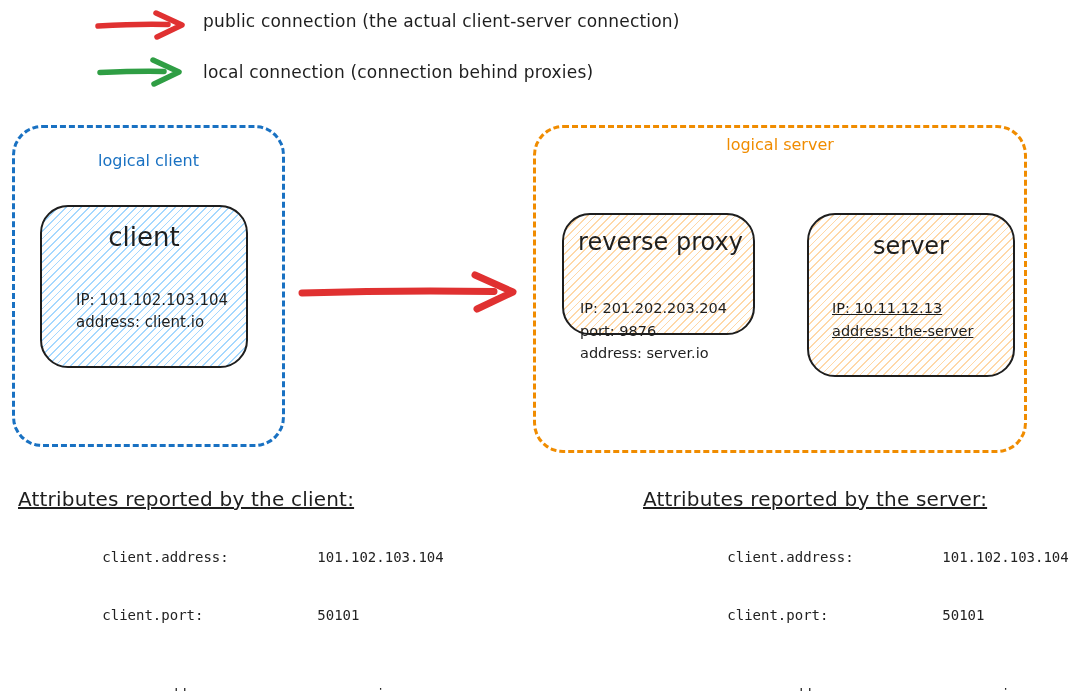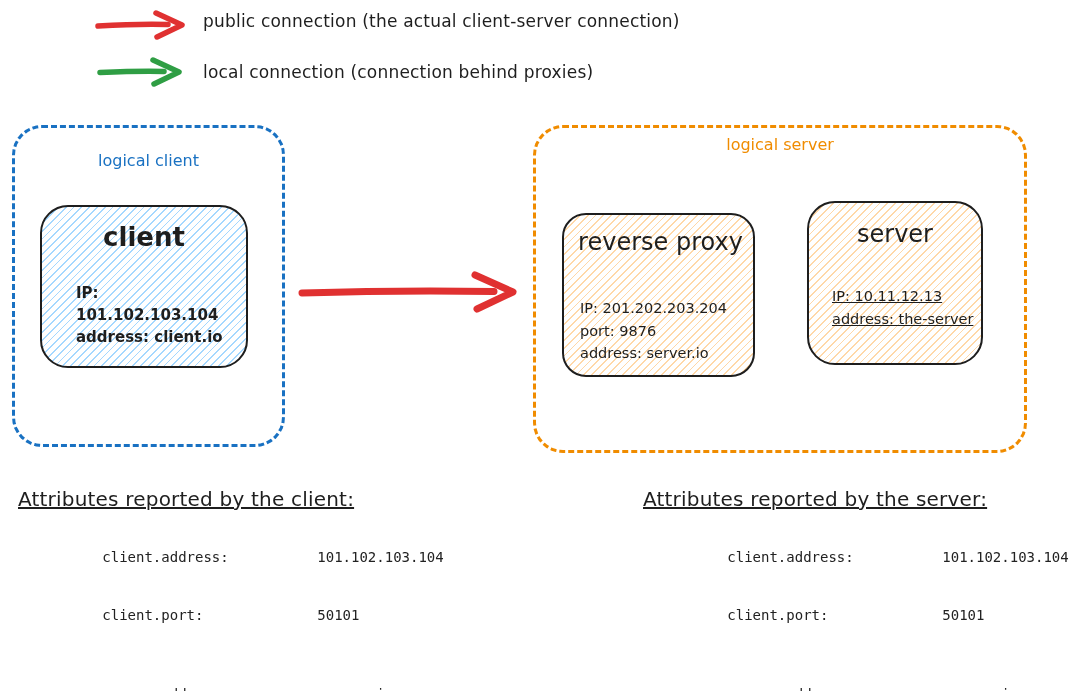--- a/index.html
+++ b/index.html
@@ -31,21 +31,20 @@
 
   
   .node-box {
     border: 2px solid var(--ink);
     border-radius: 28px;
   }
   .node-box.hatch-blue {
     background: repeating-linear-gradient(135deg,
       var(--client-fill) 0px, var(--client-fill) 1.3px,
       rgba(255,255,255,0) 1.3px, rgba(255,255,255,0) 5.5px);
-    font-weight: bold;
   }
   .node-box.hatch-peach {
     background: repeating-linear-gradient(135deg,
       var(--server-fill) 0px, var(--server-fill) 1.3px,
       rgba(255,255,255,0) 1.3px, rgba(255,255,255,0) 5.5px);
   }
   .node-title { text-align: center; font-size: 26px; line-height: 34px; color: var(--ink); }
   .node-title.small { font-size: 24px; line-height: 35px; }
   .node-body { font-size: 15px; line-height: 22px; color: var(--ink); }
   .node-body.tight { font-size: 14.5px; line-height: 22.5px; }
@@ -77,45 +76,45 @@
     <path d="M57,5 L83,17 L58,29" style="stroke: var(--green); stroke-width: 5.5;"></path>
   </svg>
   <div class="legend-label abs" style="left:203px; top:61px;">local connection (connection behind proxies)</div>
 
   <div class="group-box blue abs" style="left:12px; top:125px; width:273px; height:322px;">
     <div class="group-label blue abs" style="top:23px; left:0;">logical client</div>
   </div>
 
   <div class="node-box hatch-blue abs" style="left:40px; top:205px; width:208px; height:163px;">
     <div class="node-title abs" style="top:13px; width:100%;">client</div>
-    <div class="node-body abs" style="top:75px; left:34px;">
+    <div class="node-body abs" style="top:82px; left:34px;">
       <div>IP: 101.102.103.104</div>
       <div>address: client.io</div>
     </div>
   </div>
 
   <svg class="arrow abs" style="left:296px; top:266px;" width="232" height="52" viewBox="0 0 232 52">
     <path d="M6,27 C70,25 140,24.5 198,25.5" style="stroke: var(--red); stroke-width: 7;"></path>
     <path d="M179,9 L217,26 L181,43" style="stroke: var(--red); stroke-width: 7;"></path>
   </svg>
 
   <div class="group-box orange abs" style="left:533px; top:125px; width:494px; height:328px;">
     <div class="group-label orange abs" style="top:7px; left:0;">logical server</div>
   </div>
 
-  <div class="node-box hatch-peach abs" style="left:562px; top:213px; width:193px; height:164px;border-radius:24px;">
+  <div class="node-box hatch-peach abs" style="left:562px; top:213px; width:193px; height:122px;">
     <div class="node-title small abs" style="top:10px; left:14px; width:165px;">reverse proxy</div>
     <div class="node-body tight abs" style="top:82px; left:16px;">
       <div>IP: 201.202.203.204</div>
       <div>port: 9876</div>
       <div>address: server.io</div>
     </div>
   </div>
 
-  <div class="node-box hatch-peach abs" style="left:807px; top:201px; width:176px; height:164px;">
+  <div class="node-box hatch-peach abs" style="left:807px; top:213px; width:208px; height:164px;">
     <div class="node-title small abs" style="top:14px; width:100%;">server</div>
     <div class="node-body tight abs" style="top:82px; left:23px;text-decoration:underline;">
       <div>IP: 10.11.12.13</div>
       <div>address: the-server</div>
     </div>
   </div>
 
   <div class="abs" style="left:18px; top:486px;">
     <div class="attrs-heading">Attributes reported by the client:</div>
     <div class="attrs-table">

